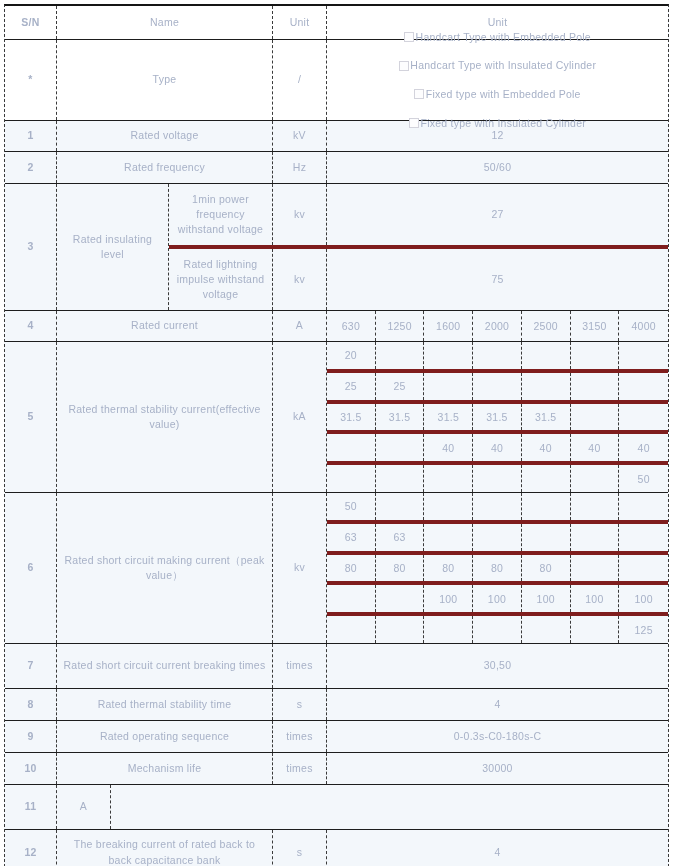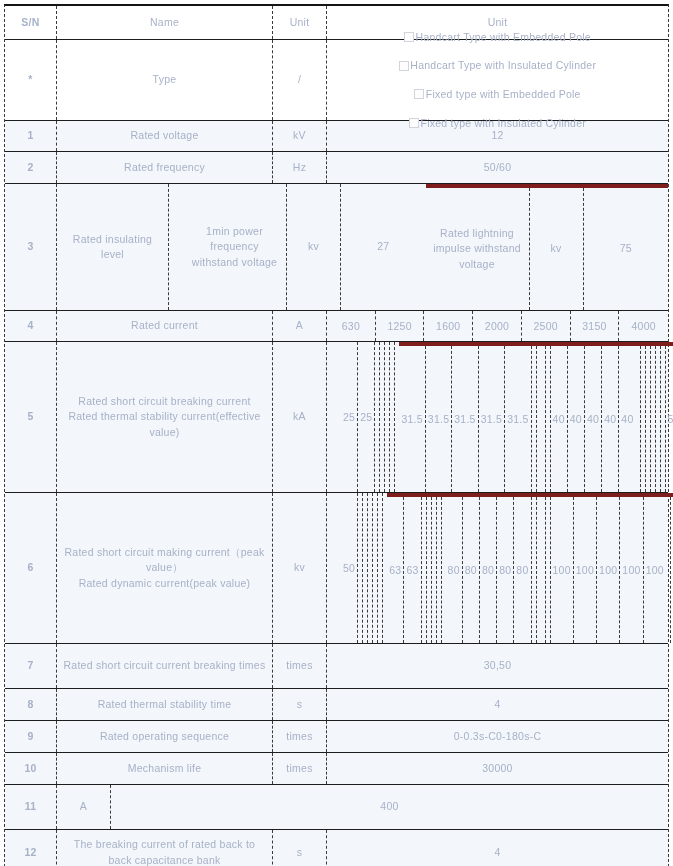--- a/index.html
+++ b/index.html
@@ -26,21 +26,21 @@
   }
   .c.last{border-right:0;}
   .w-sn{width:52px;flex:none;font-weight:bold;}
   .w-name{width:216px;flex:none;}
   .w-namea{width:112px;flex:none;}
   .w-nameb{width:104px;flex:none;}
   .w-unit{width:54px;flex:none;}
   .w-data{flex:1;}
   .h33{height:33px;}.h80{height:80px;}.h30{height:30px;}.h31{height:31px;}
   .h126{height:126px;}.h150{height:150px;}.h44{height:44px;}.h45{height:45px;}
-  .stack{flex:1;display:flex;flex-direction:row;min-width:0;margin-left:14px;}
+  .stack{flex:1;display:flex;flex-direction:column;min-width:0;}
   .substack > .sub{flex:1;display:flex;align-items:stretch;}
   .substack > .sub + .sub{border-top:4px solid #7f1d1d;}
   .grid7{flex:1;display:grid;grid-template-columns:repeat(7,1fr);}
   .dc{
     display:flex;align-items:center;justify-content:center;
     border-right:1px dashed #3a3a3a;box-sizing:border-box;padding:1px 2px;
   }
   .dc:nth-child(7n){border-right:0;}
   .opts{
     flex:1;display:flex;flex-direction:column;justify-content:center;
@@ -132,26 +132,36 @@
       <div class="dc">2500</div>
       <div class="dc">3150</div>
       <div class="dc">4000</div>
     </div>
   </div>
 
   <div class="row h150">
     <div class="c w-sn">5</div>
     <div class="c w-name">
       <div>
-        <span class="nl">Rated short circuit breaking current</span>
         <span class="nl">Rated thermal stability current(effective value)</span>
       </div>
     </div>
     <div class="c w-unit">kA</div>
     <div class="stack substack">
+      <div class="sub">
+          <div class="grid7">
+        <div class="dc">20</div>
+        <div class="dc"></div>
+        <div class="dc"></div>
+        <div class="dc"></div>
+        <div class="dc"></div>
+        <div class="dc"></div>
+        <div class="dc"></div>
+      </div>
+        </div>
       <div class="sub">
           <div class="grid7">
         <div class="dc">25</div>
         <div class="dc">25</div>
         <div class="dc"></div>
         <div class="dc"></div>
         <div class="dc"></div>
         <div class="dc"></div>
         <div class="dc"></div>
       </div>
@@ -190,21 +200,20 @@
       </div>
         </div>
     </div>
   </div>
 
   <div class="row h150">
     <div class="c w-sn">6</div>
     <div class="c w-name">
       <div>
         <span class="nl">Rated short circuit making current（peak value）</span>
-        <span class="nl">Rated dynamic current(peak value)</span>
       </div>
     </div>
     <div class="c w-unit">kv</div>
     <div class="stack substack">
       <div class="sub">
           <div class="grid7">
         <div class="dc">50</div>
         <div class="dc"></div>
         <div class="dc"></div>
         <div class="dc"></div>
@@ -284,21 +293,20 @@
   <div class="row h31">
     <div class="c w-sn">10</div>
     <div class="c w-name">Mechanism life</div>
     <div class="c w-unit">times</div>
     <div class="c w-data last">30000</div>
   </div>
 
   <div class="row h44">
     <div class="c w-sn">11</div>
     <div class="c w-unit">A</div>
-    <div class="c w-data last">400</div>
   </div>
 
   <div class="row h45">
     <div class="c w-sn">12</div>
     <div class="c w-name">The breaking current of rated back to back capacitance bank</div>
     <div class="c w-unit">s</div>
     <div class="c w-data last">4</div>
   </div>
 
 </div>

